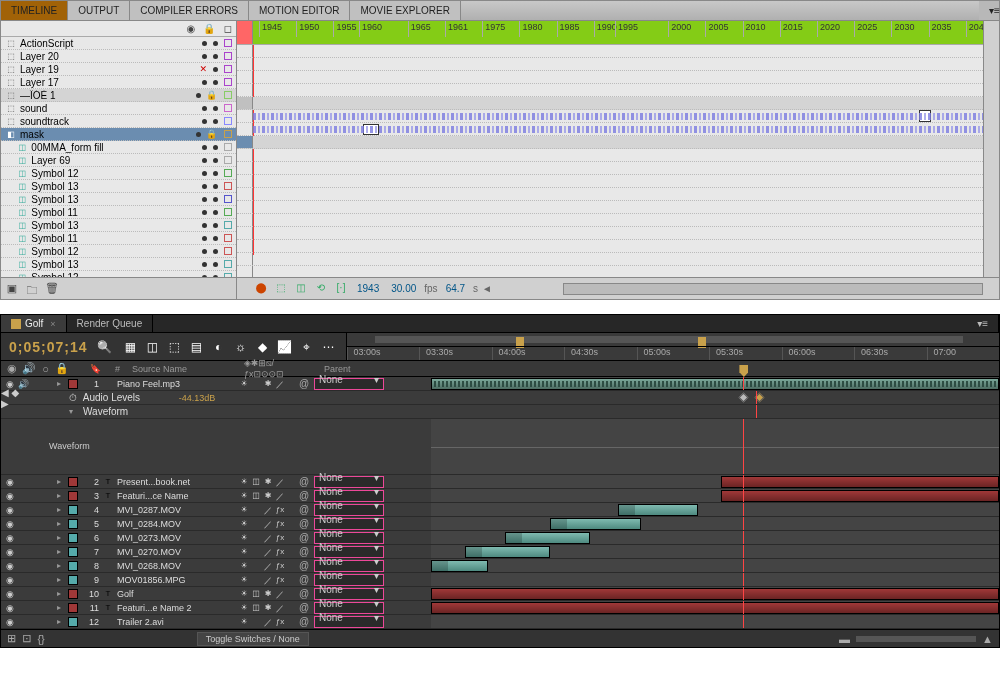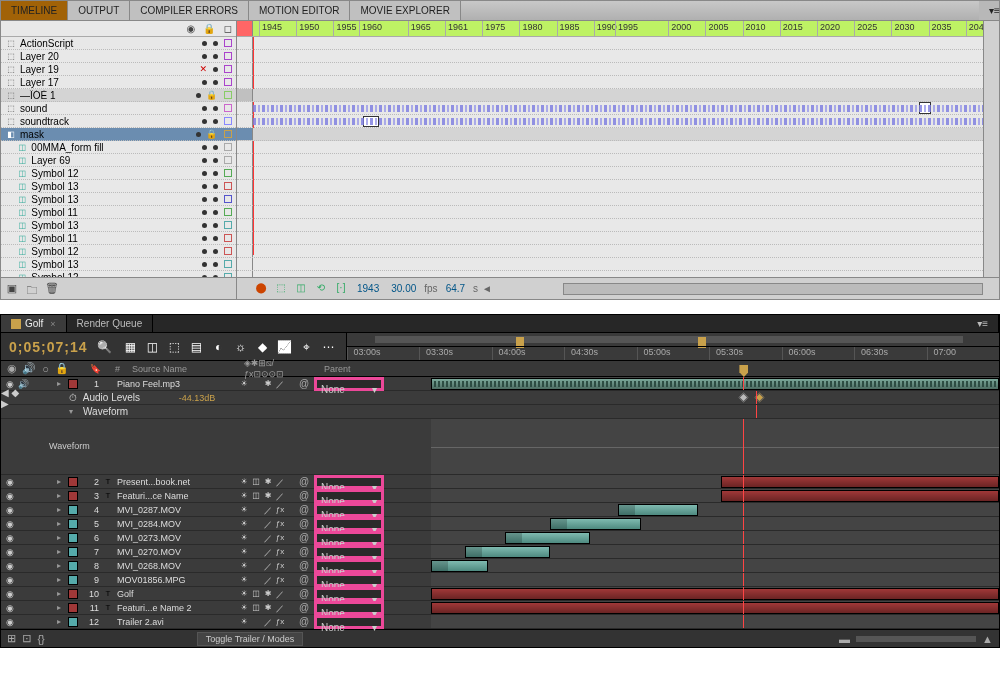--- a/index.html
+++ b/index.html
@@ -20,21 +20,21 @@
 .f-layer-icon{width:12px;height:10px;display:flex;align-items:center;justify-content:center;font-size:8px}
 .f-layer-name{flex:1;font-size:10px;color:#000;white-space:nowrap;overflow:hidden}
 .f-layer-dots{display:flex;gap:6px;align-items:center;padding-right:4px}
 .f-dot{width:5px;height:5px;border-radius:50%;background:#333}
 .f-sq{width:8px;height:8px;border:1px solid #333}
 .f-lock{font-size:9px}
 .f-x{font-size:9px;color:#c00}
 .f-layers-footer{height:22px;border-top:1px solid #888;display:flex;align-items:center;padding:0 4px;gap:6px;background:#d0d0d0}
 .f-lf-icon{width:14px;height:14px;color:#444;font-size:11px;text-align:center;cursor:pointer}
 .f-timeline{flex:1;display:flex;flex-direction:column;overflow:hidden;position:relative}
-.f-ruler{height:16px;border-bottom:1px solid #aaa;display:flex;position:relative;background:#bef264}
+.f-ruler{height:24px;border-bottom:1px solid #aaa;display:flex;position:relative;background:#84cc16}
 .f-ruler-start{width:16px;background:#ff6666;border-right:1px solid #888;height:100%}
 .f-ruler-ticks{position:relative;flex:1;overflow:hidden}
 .f-tick{position:absolute;top:0;font-size:9px;color:#333;border-left:1px solid #aaa;padding-left:2px;height:16px;line-height:12px}
 .f-ruler-after{position:absolute;right:0;top:0;height:16px;width:16px;background:#d0d0d0;border-left:1px solid #888}
 .f-tracks{flex:1;overflow:hidden;position:relative}
 .f-track{height:13px;border-bottom:1px dotted #bbb;position:relative}
 .f-track.shaded{background:#d4d4d4}
 .f-track.sound::after{content:"";position:absolute;left:16px;right:0;top:3px;height:7px;background:repeating-linear-gradient(90deg,#7a7ae0 0 3px,transparent 3px 5px,#9a9ae8 5px 7px,transparent 7px 9px);opacity:.8}
 .f-track-left{position:absolute;left:0;top:0;width:16px;height:100%;border-right:1px solid #888}
 .f-playhead{position:absolute;top:0;bottom:22px;left:16px;width:1px;background:#ff3333}
@@ -73,21 +73,21 @@
 .ae-eye{width:10px;height:10px;color:#ccc;font-size:9px;text-align:center;cursor:pointer}
 .ae-exp{width:8px;color:#999;font-size:8px;cursor:pointer}
 .ae-swatch{width:10px;height:10px;border:1px solid #000}
 .ae-num{width:18px;text-align:right;color:#ddd;font-size:9px}
 .ae-type-icon{width:12px;height:10px;font-size:8px;text-align:center}
 .ae-name{width:108px;color:#ddd;font-size:9px;white-space:nowrap;overflow:hidden}
 .ae-switches{display:flex;gap:2px;width:68px;justify-content:center}
 .ae-sw{width:10px;height:10px;font-size:8px;color:#ccc;text-align:center}
 .ae-parent{display:flex;align-items:center;gap:3px}
 .ae-spiral{width:12px;color:#aaa;font-size:10px}
-.ae-dd{width:70px;height:12px;background:#2a2a2a;color:#ccc;font-size:9px;padding:4px 4px;display:flex;align-items:flex-start;justify-content:space-between;border:3px solid #ec4899;cursor:pointer}
+.ae-dd{width:70px;height:12px;background:#2a2a2a;color:#ccc;font-size:9px;padding:4px 4px;display:flex;align-items:flex-end;justify-content:space-between;border:1px solid #ec4899;cursor:pointer}
 .ae-row-r{flex:1;position:relative;height:100%;background:#444}
 .ae-clip{position:absolute;top:1px;height:12px;border:1px solid #000}
 .ae-clip.audio{background:linear-gradient(#7aa89a,#4d6d63)}
 .ae-clip.audio::before{content:"";position:absolute;inset:2px;background:repeating-linear-gradient(90deg,#2d4d43 0 2px,transparent 2px 4px)}
 .ae-clip.video{background:linear-gradient(#7fbab0,#4e8a80)}
 .ae-clip.video::before{content:"";position:absolute;left:0;top:0;width:16px;bottom:0;background:rgba(0,0,0,.2)}
 .ae-clip.red{background:linear-gradient(#a03838,#6b2424)}
 .ae-playhead{position:absolute;top:0;bottom:0;width:1px;background:#ff4444}
 .ae-cti{position:absolute;top:-12px;left:-4px;width:9px;height:12px;background:#c9a14b;clip-path:polygon(0 0,100% 0,100% 60%,50% 100%,0 60%)}
 .ae-sub{display:flex;height:14px;border-bottom:1px solid #2a2a2a;align-items:center;background:#3b3b3b}
@@ -817,19 +817,19 @@
           <div class="ae-playhead" style="left: 55%;"></div>
         </div>
       </div>
     </div>
 
   <div class="ae-footer">
     <span class="ae-icon">⊞</span>
     <span class="ae-icon">⊡</span>
     <span class="ae-icon">{}</span>
     <span style="flex:0 0 140px"></span>
-    <span class="ae-footer-btn">Toggle Trailer / Modes</span>
+    <span class="ae-footer-btn">Toggle Switches / None</span>
     <span style="flex:1"></span>
     <span class="ae-icon">▬</span>
     <span style="width:120px;height:6px;background:#555"></span>
     <span class="ae-icon">▲</span>
   </div>
 </div>
 
 </body></html>

